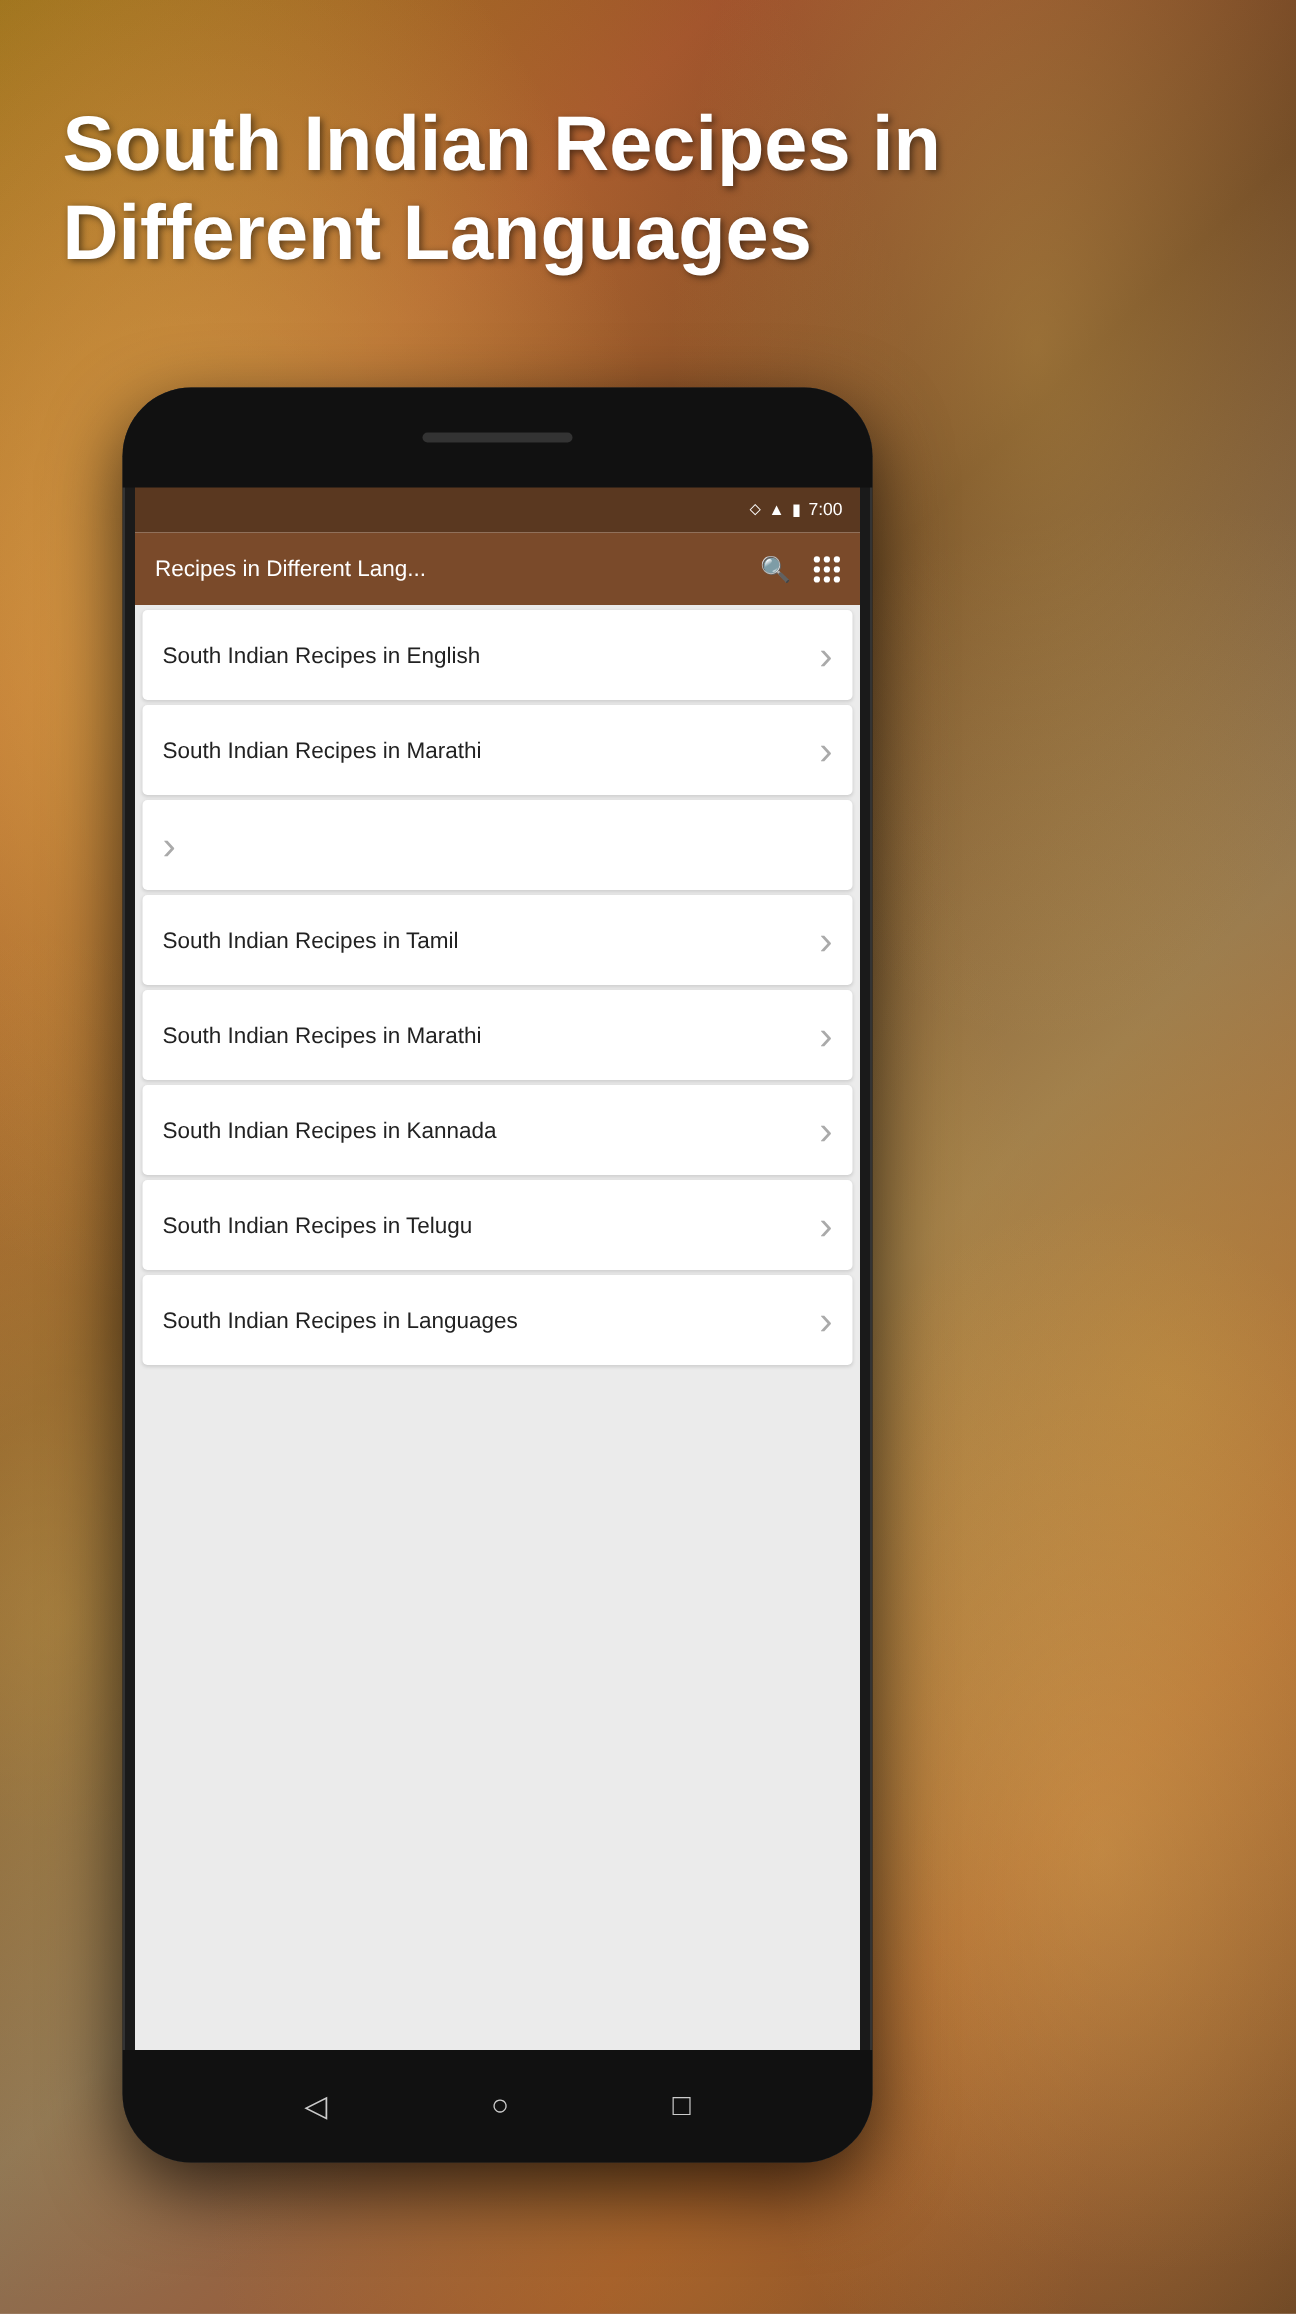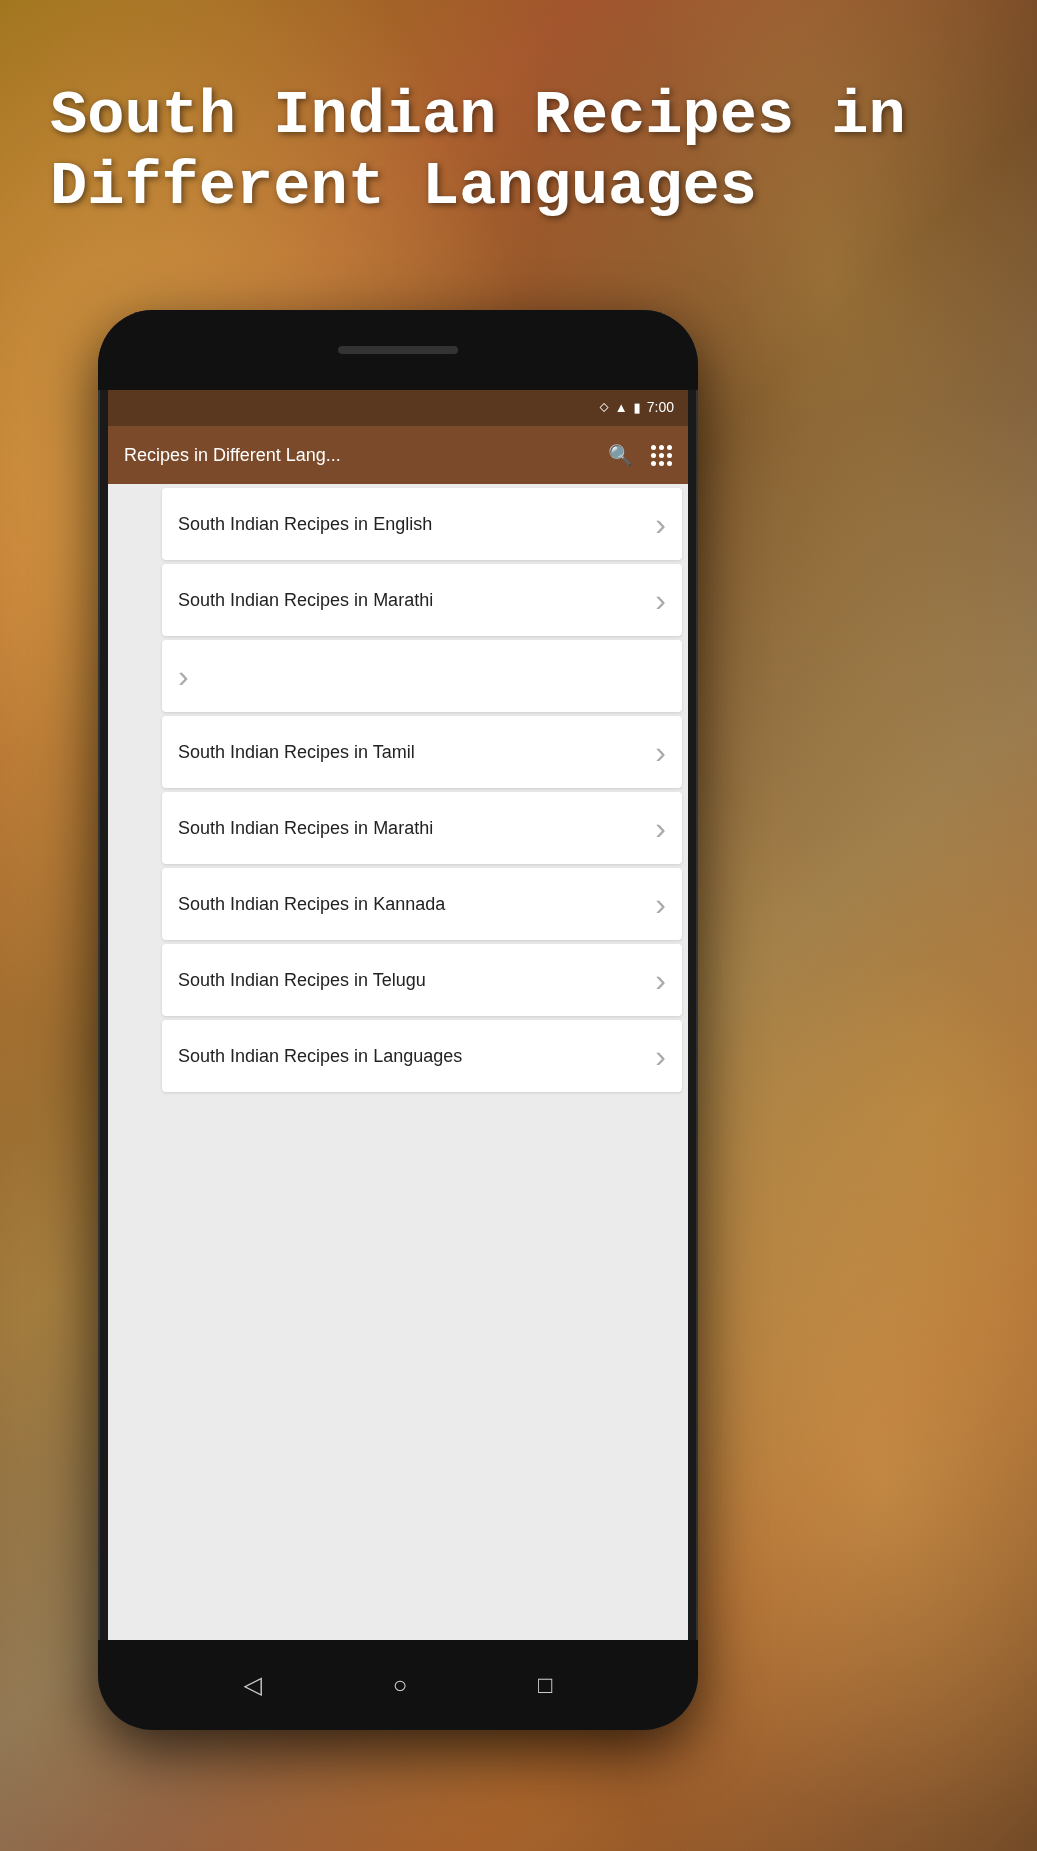--- a/index.html
+++ b/index.html
@@ -39,21 +39,21 @@
     
     .page-title {
       position: absolute;
       top: 80px;
       left: 50px;
       right: 50px;
       text-align: left;
       color: white;
       font-size: 62px;
       font-weight: bold;
-      font-family: Liberation Mono, monospace;
+      font-family: Liberation Sans, sans-serif;
       text-shadow: 2px 2px 6px rgba(0,0,0,0.5);
       line-height: 1.15;
       z-index: 2;
     }
 
     
     .phone-frame {
       position: absolute;
       top: 310px;
       left: 98px;
@@ -175,21 +175,20 @@
       color: white;
       font-size: 20px;
       cursor: pointer;
     }
 
     
     .list-container {
       background: #ebebeb;
       overflow-y: auto;
       height: calc(100% - 96px);
-      padding-left: 48px;
     }
 
     .list-item {
       background: white;
       margin: 4px 6px;
       border-radius: 4px;
       height: 72px;
       display: flex;
       align-items: center;
       padding: 0 16px;

